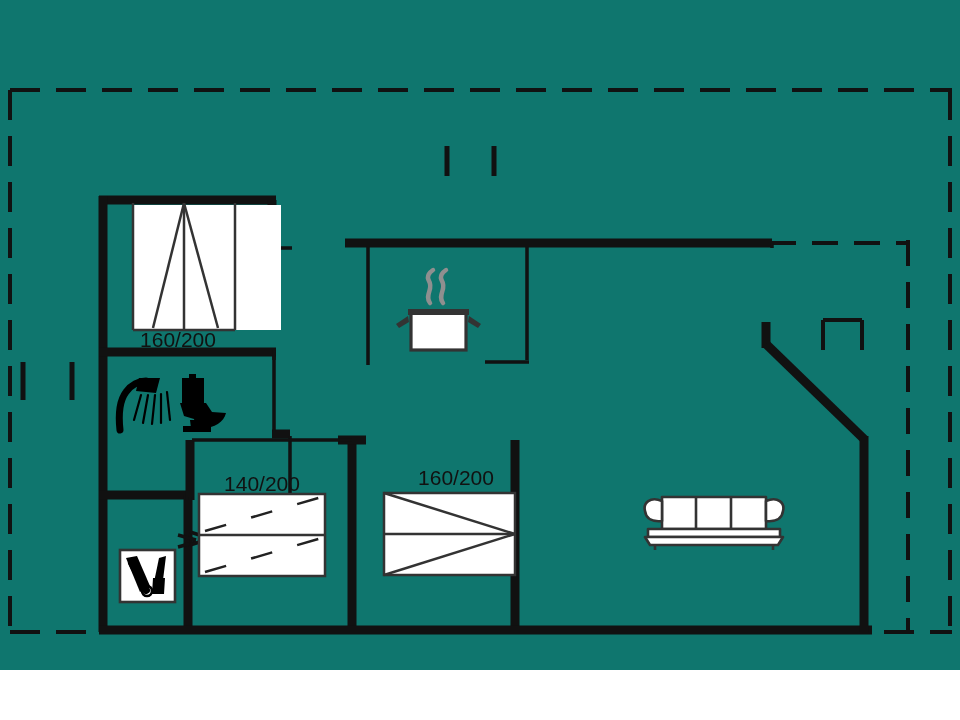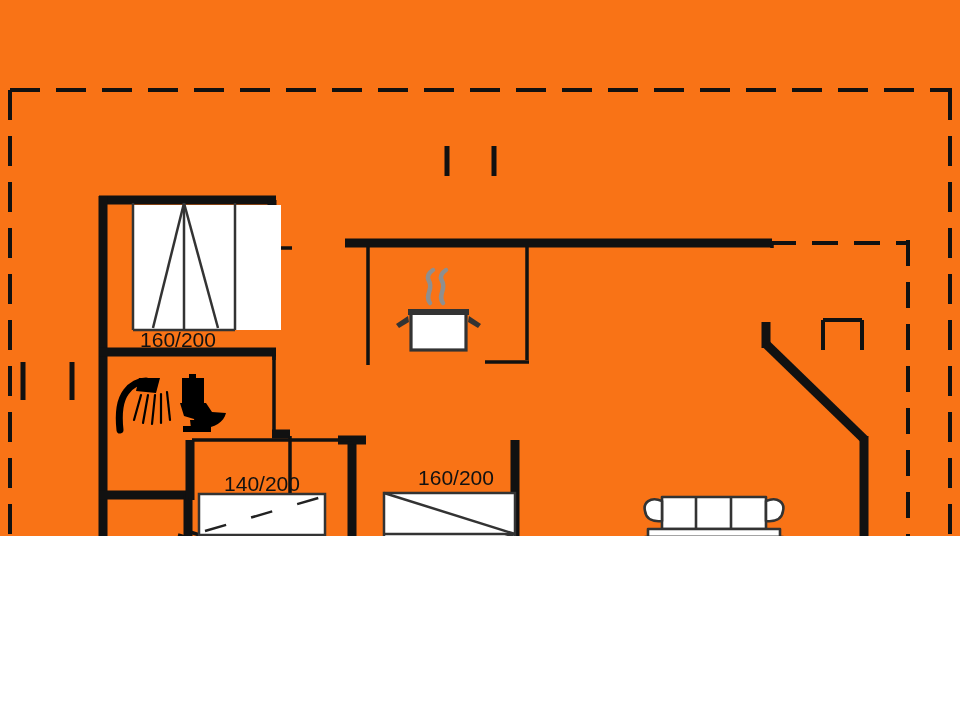--- a/index.html
+++ b/index.html
@@ -5,22 +5,22 @@
 <style>
   html, body {
     margin: 0;
     padding: 0;
     background: #ffffff;
     font-family: "Liberation Sans", sans-serif;
   }
   #plan-root {
     position: relative;
     width: 960px;
-    height: 536px;
-    background: #f97316;
+    height: 670px;
+    background: #0f766e;
     overflow: hidden;
   }
   #plan-svg {
     position: absolute;
     top: 0;
     left: 0;
     width: 960px;
     height: 720px;
   }
   .dim-label {

